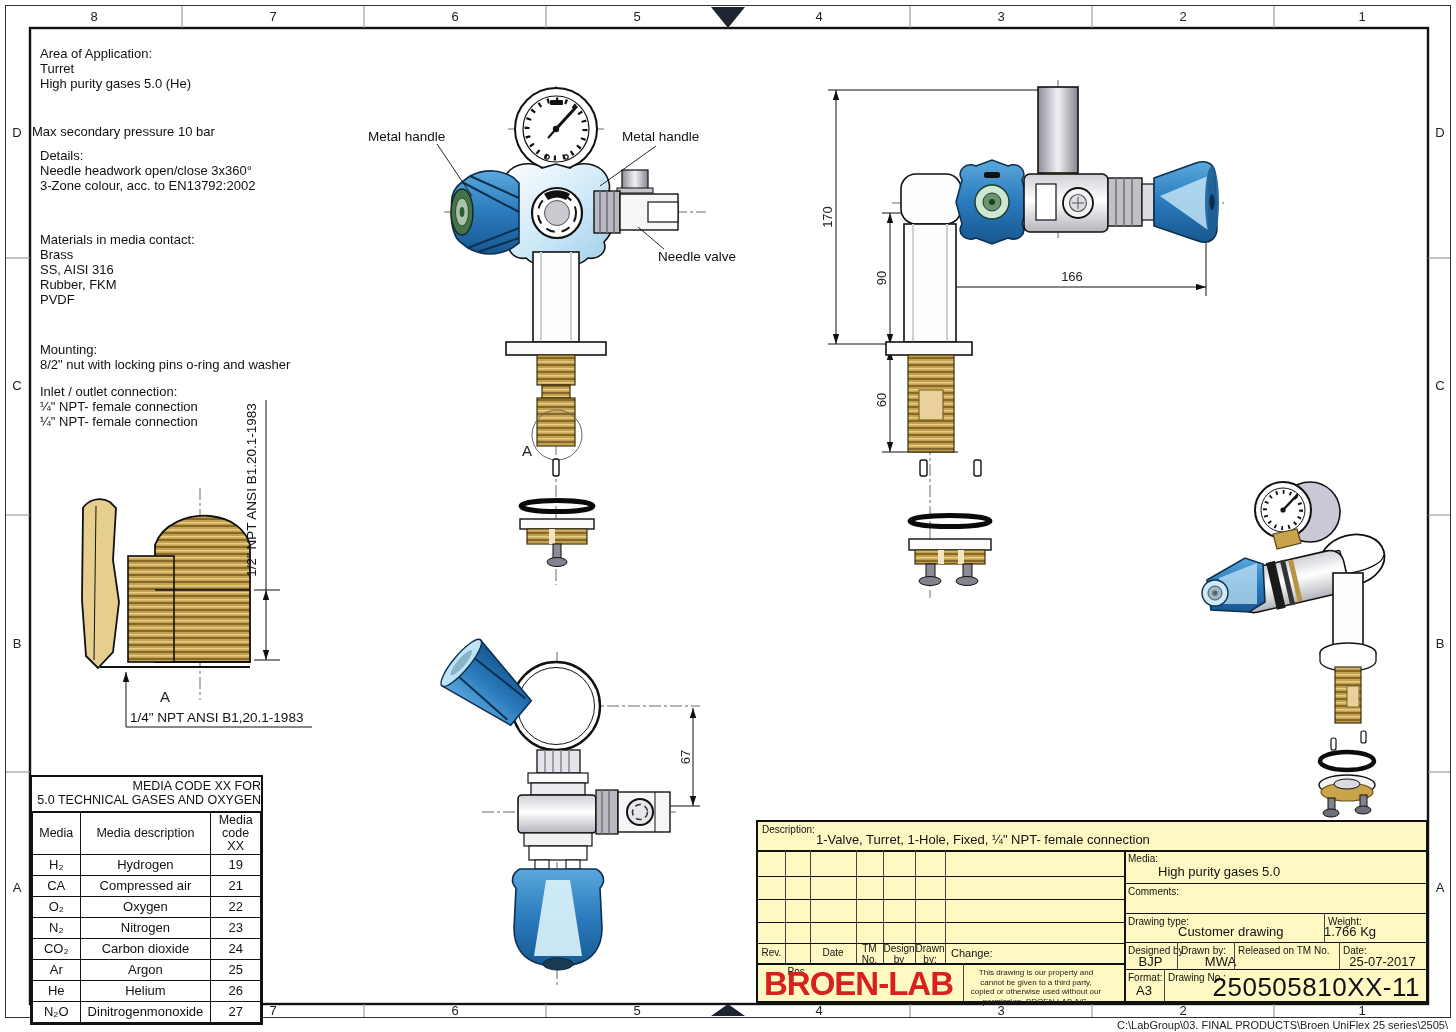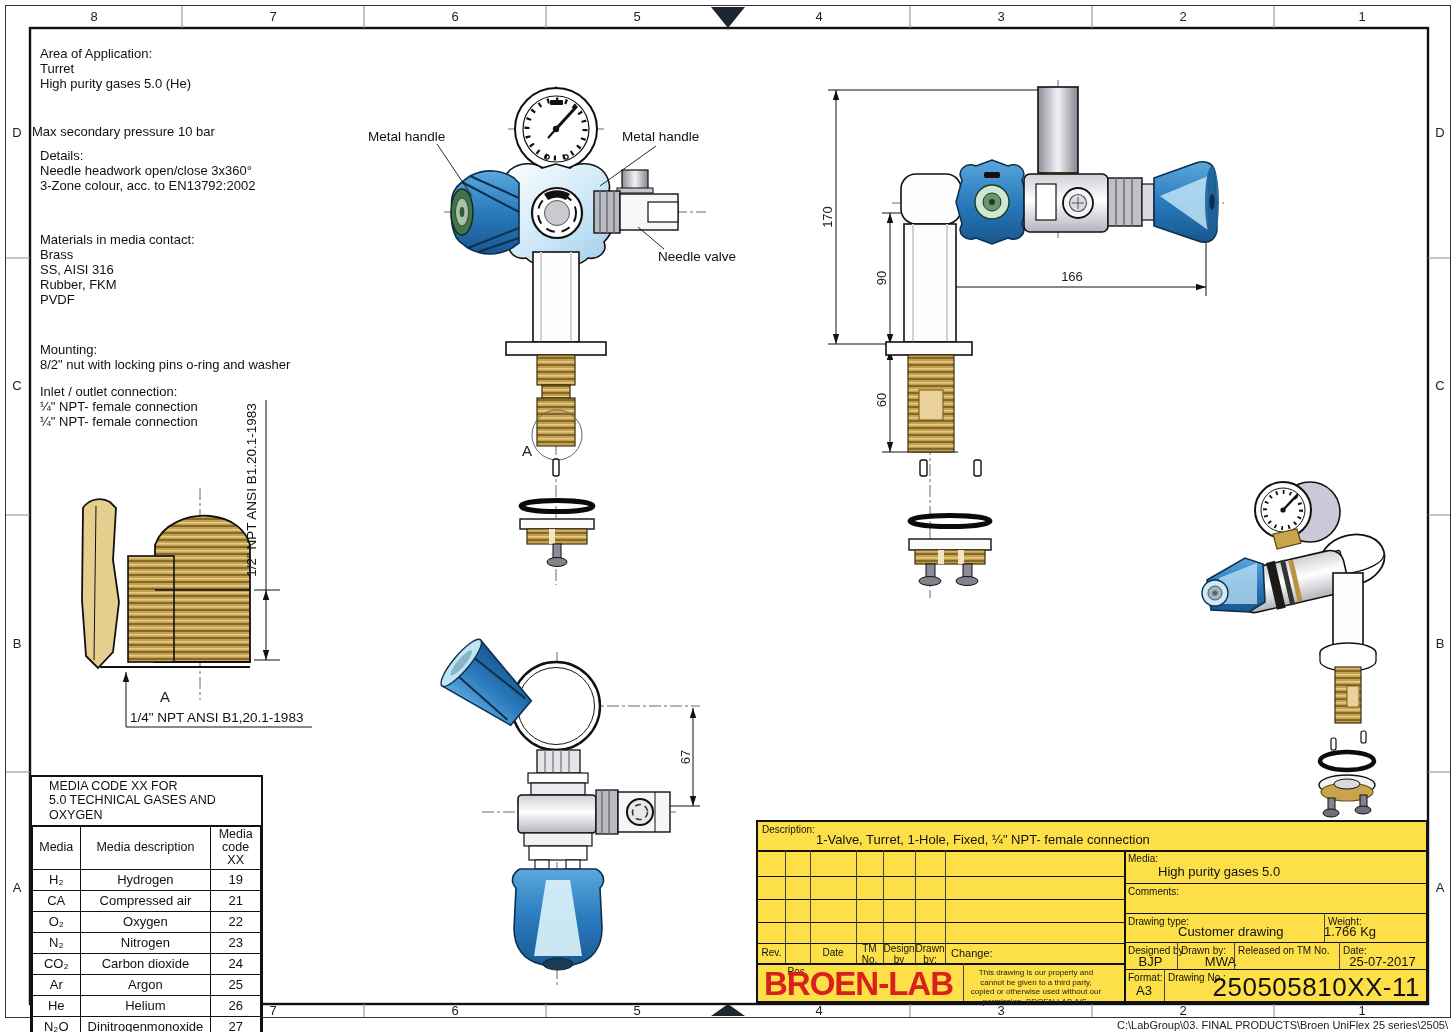--- a/index.html
+++ b/index.html
@@ -3,28 +3,28 @@
 <meta charset="utf-8">
 <style>
   html,body{margin:0;padding:0;background:#e8e8e8;}
   #sheet{position:relative;width:1456px;height:1032px;background:#ffffff;
          font-family:"Liberation Sans",sans-serif;color:#111;overflow:hidden;}
   .abs{position:absolute;}
   .pre{white-space:pre-line;}
   .note{font-size:13px;line-height:1.16;color:#111;}
   
   #media-box{left:30px;top:775px;width:229px;border:2px solid #111;background:#fff;}
-  #media-title{font-size:12.5px;line-height:1.15;text-align:left;padding:2px 0 3px 17px;
+  #media-title{font-size:12.5px;line-height:1.15;text-align:right;padding:2px 0 3px 0;
                border-bottom:1px solid #111;}
   #media-table{border-collapse:collapse;width:100%;font-size:13px;}
   #media-table th,#media-table td{border:1px solid #111;text-align:center;padding:1px 2px;line-height:1.05;}
   #media-table th{font-weight:normal;font-size:12.5px;height:26px;}
   #media-table td{height:18px;}
   
-  #title-block{left:756px;top:820px;width:672px;height:183px;border:2px solid #111;background:#fde047;box-sizing:border-box;}
+  #title-block{left:756px;top:820px;width:672px;height:183px;border:2px solid #111;background:#fef9c3;box-sizing:border-box;}
   .tb-lbl{font-size:10px;color:#111;}
   .tb-val{font-size:13px;color:#111;}
   .hline{position:absolute;background:#111;height:1px;}
   .hline2{position:absolute;background:#111;height:2px;}
   .vline{position:absolute;background:#444;width:1px;}
   .vline2{position:absolute;background:#111;width:2px;}
   .revhdr{position:absolute;font-size:10px;line-height:1.05;text-align:center;white-space:pre-line;}
   #logo{font-size:33px;font-weight:800;letter-spacing:-1px;color:#d8201d;}
   #disclaimer{font-size:8px;line-height:1.2;text-align:center;color:#222;}
   #drawing-no{font-size:26px;letter-spacing:0.5px;}

